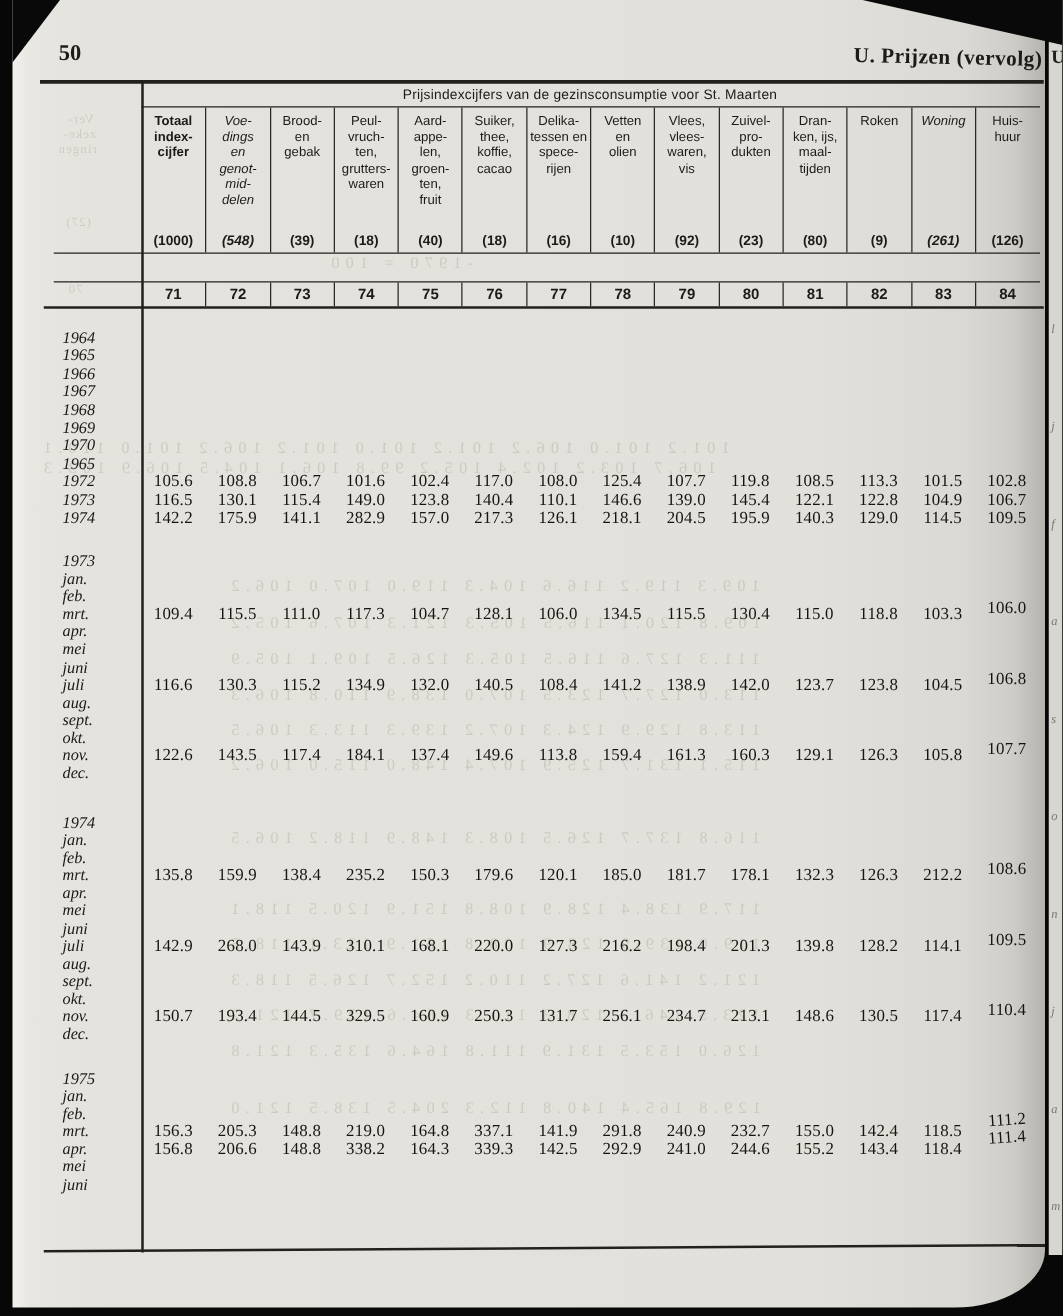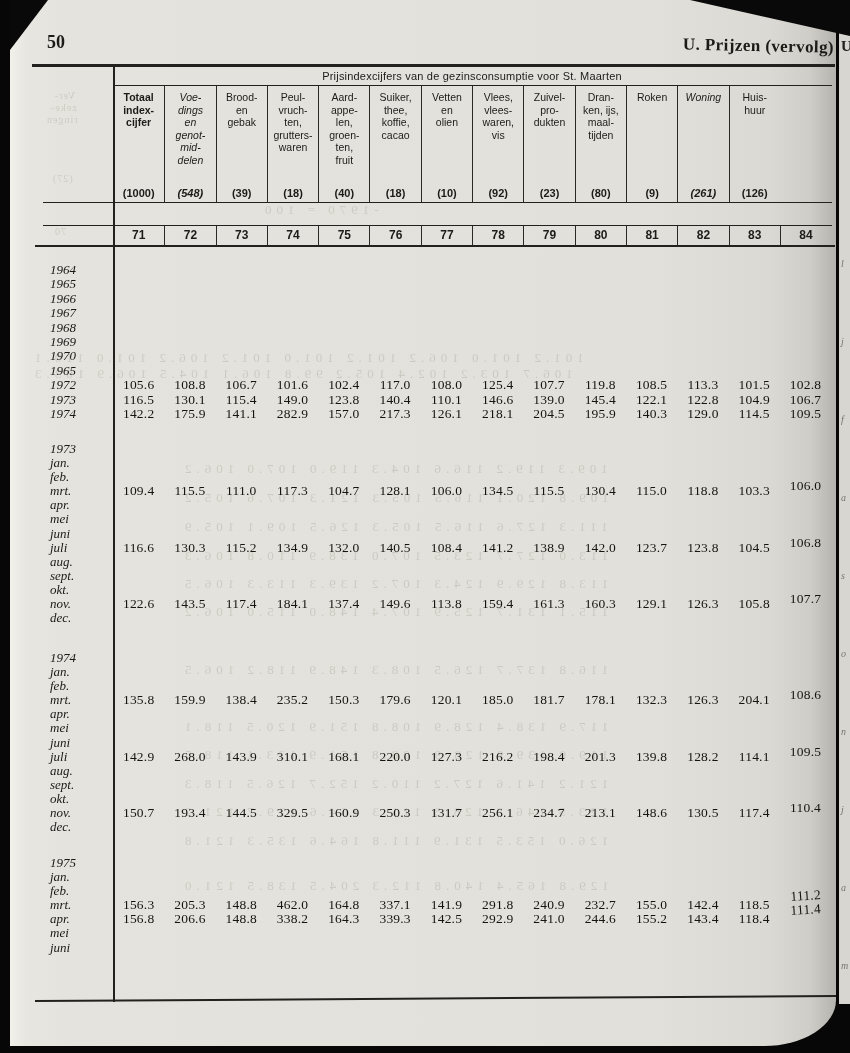--- a/index.html
+++ b/index.html
@@ -109,20 +109,24 @@
       <div class="hcell em-none">Aard-
 appe-
 len,
 groen-
 ten,
 fruit<span class="hweight">(40)</span></div>
       <div class="hcell em-none">Suiker,
 thee,
 koffie,
 cacao<span class="hweight">(18)</span></div>
+      <div class="hcell em-none">Delika-
+tessen en
+spece-
+rijen<span class="hweight">(16)</span></div>
       <div class="hcell em-none">Vetten
 en
 olien<span class="hweight">(10)</span></div>
       <div class="hcell em-none">Vlees,
 vlees-
 waren,
 vis<span class="hweight">(92)</span></div>
       <div class="hcell em-none">Zuivel-
 pro-
 dukten<span class="hweight">(23)</span></div>
@@ -350,21 +354,21 @@
             <span>138.4</span>
             <span>235.2</span>
             <span>150.3</span>
             <span>179.6</span>
             <span>120.1</span>
             <span>185.0</span>
             <span>181.7</span>
             <span>178.1</span>
             <span>132.3</span>
             <span>126.3</span>
-            <span>204.1</span>
+            <span>212.2</span>
             <span class="raise">108.6</span>
           </div>
         </div>
         <div class="row">
           <span class="rlabel">apr.</span>
         </div>
         <div class="row">
           <span class="rlabel">mei</span>
         </div>
         <div class="row">
@@ -430,21 +434,21 @@
         </div>
         <div class="row">
           <span class="rlabel">feb.</span>
         </div>
         <div class="row">
           <span class="rlabel">mrt.</span>
           <div class="rvals">
             <span>156.3</span>
             <span>205.3</span>
             <span>148.8</span>
-            <span>462.0</span>
+            <span>219.0</span>
             <span>164.8</span>
             <span>337.1</span>
             <span>141.9</span>
             <span>291.8</span>
             <span>240.9</span>
             <span>232.7</span>
             <span>155.0</span>
             <span>142.4</span>
             <span>118.5</span>
             <span class="raise2">111.2</span>

